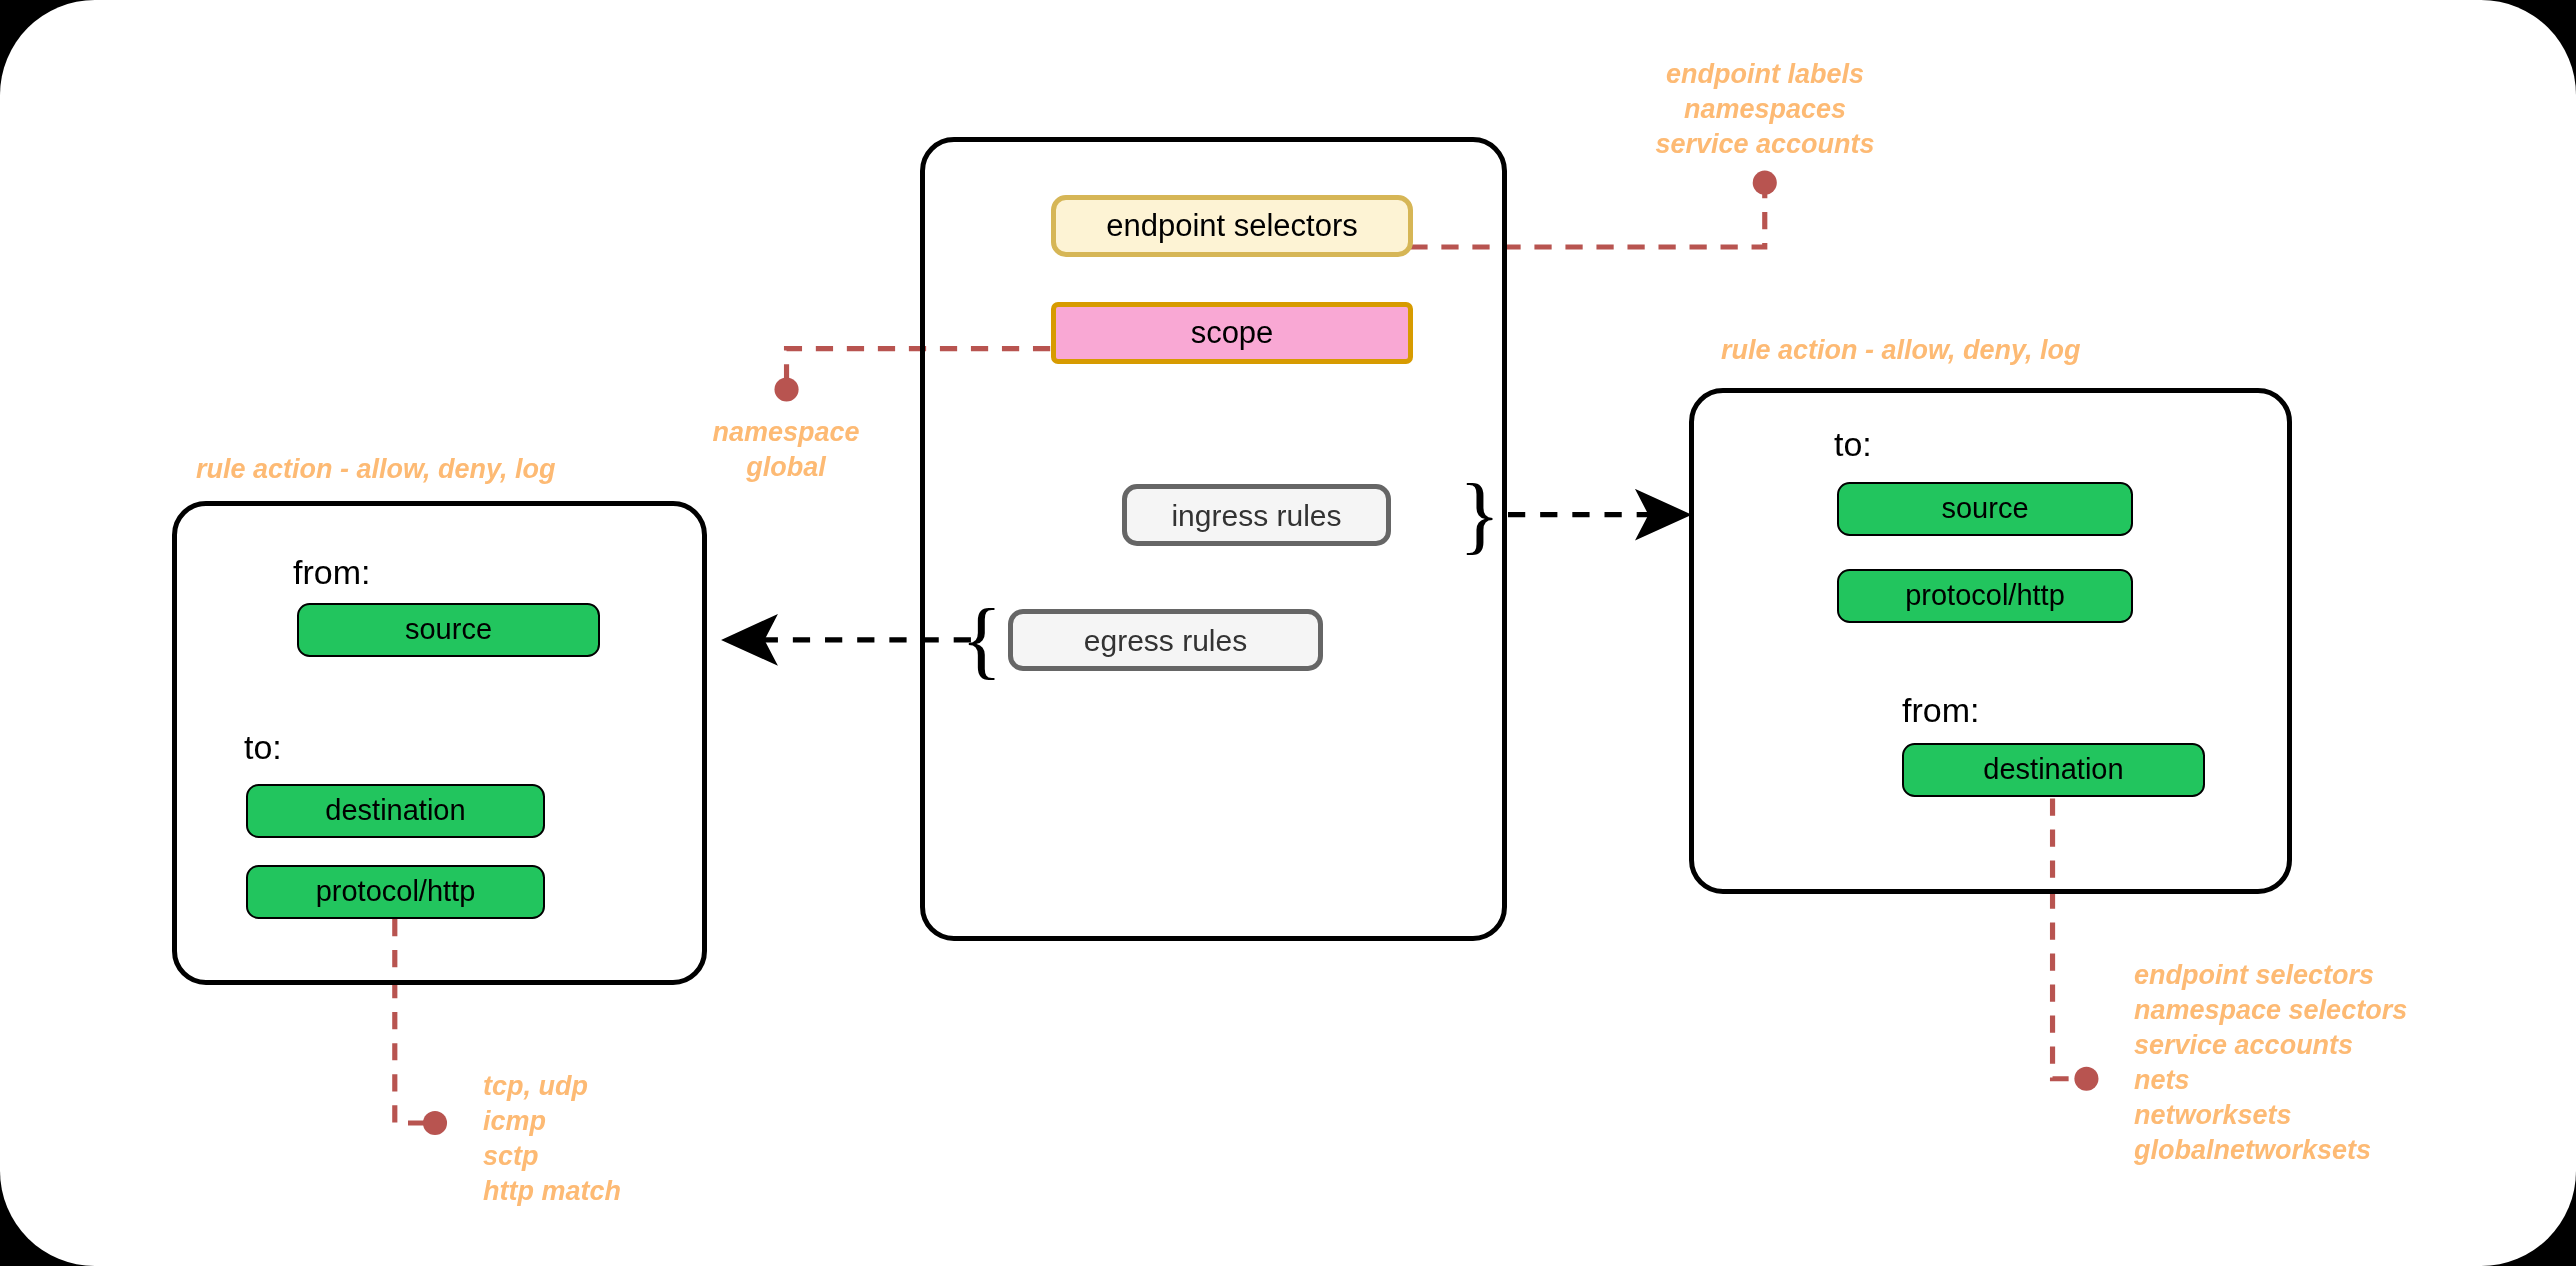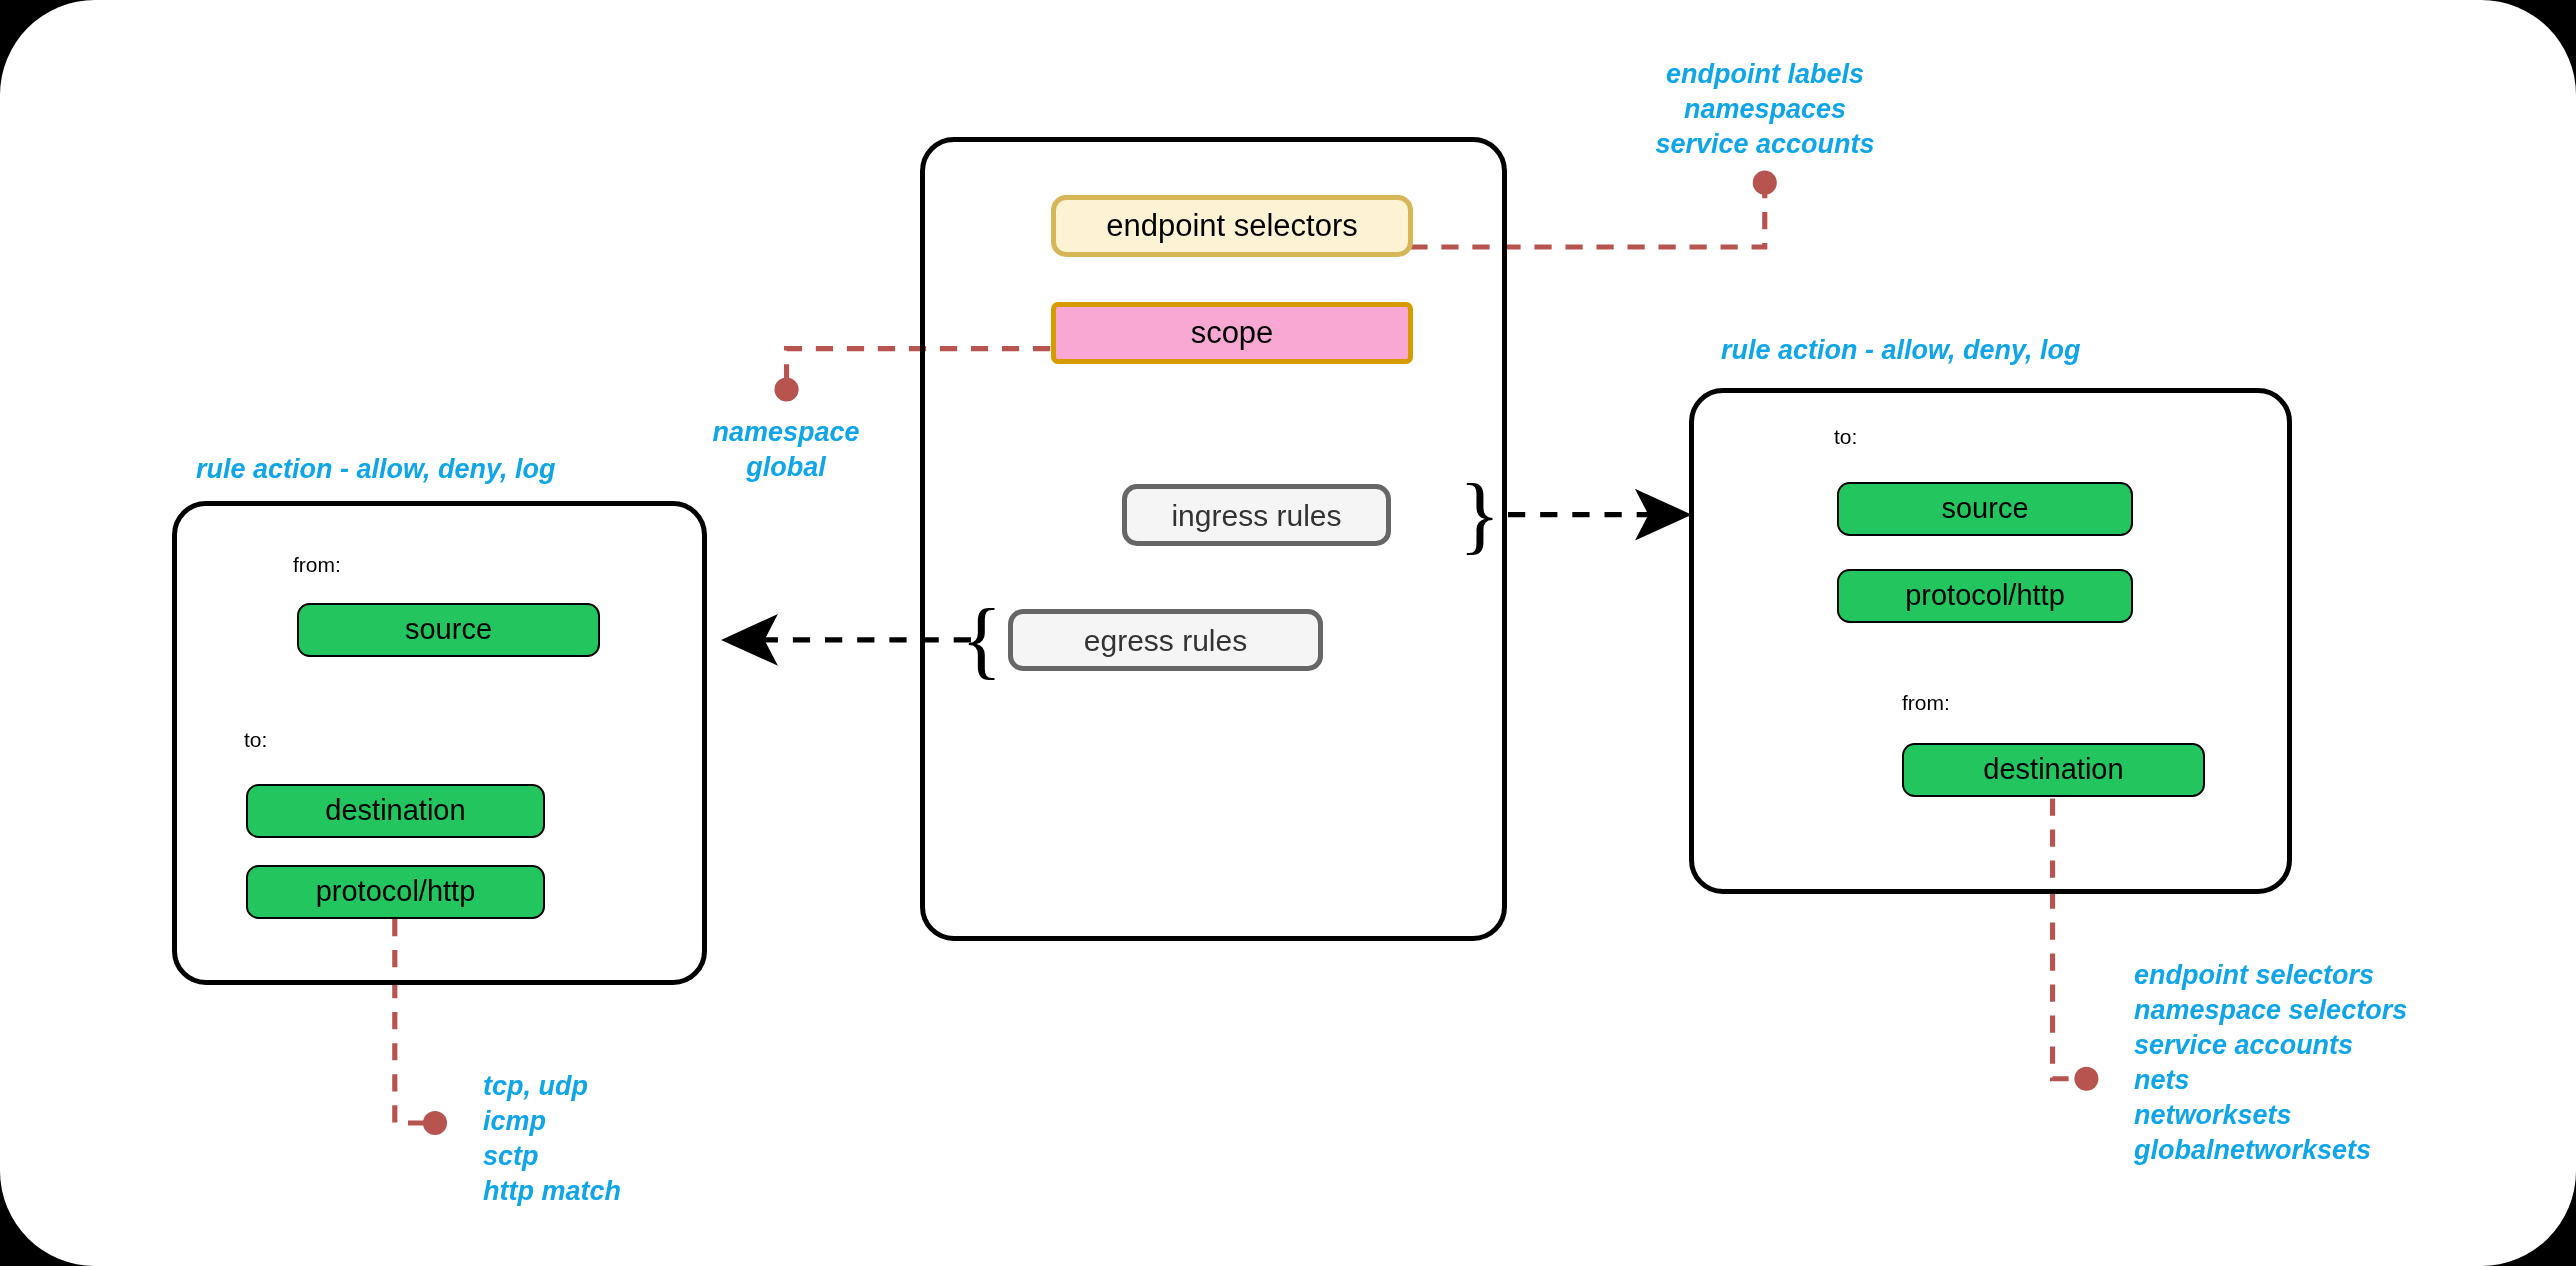--- a/index.html
+++ b/index.html
@@ -62,28 +62,28 @@
   .gbox{
     border:5.2px solid #666666;
     border-radius:15px;
     background:#F5F5F5;
     font-size:30px;
     color:#333;
   }
 
   .plainlabel{
     position:absolute;
-    font-size:21px;
+    font-size:34px;
     color:#000;
     white-space:nowrap;
   }
 
   .ann{
     position:absolute;
-    color:#0ea5e9;
+    color:#fdba74;
     font-weight:bold;
     font-style:italic;
     font-size:27px;
     line-height:1.30;
     white-space:nowrap;
   }
   .ann.center{text-align:center;}
   .ann.left{text-align:left;}
 
   .brace{

